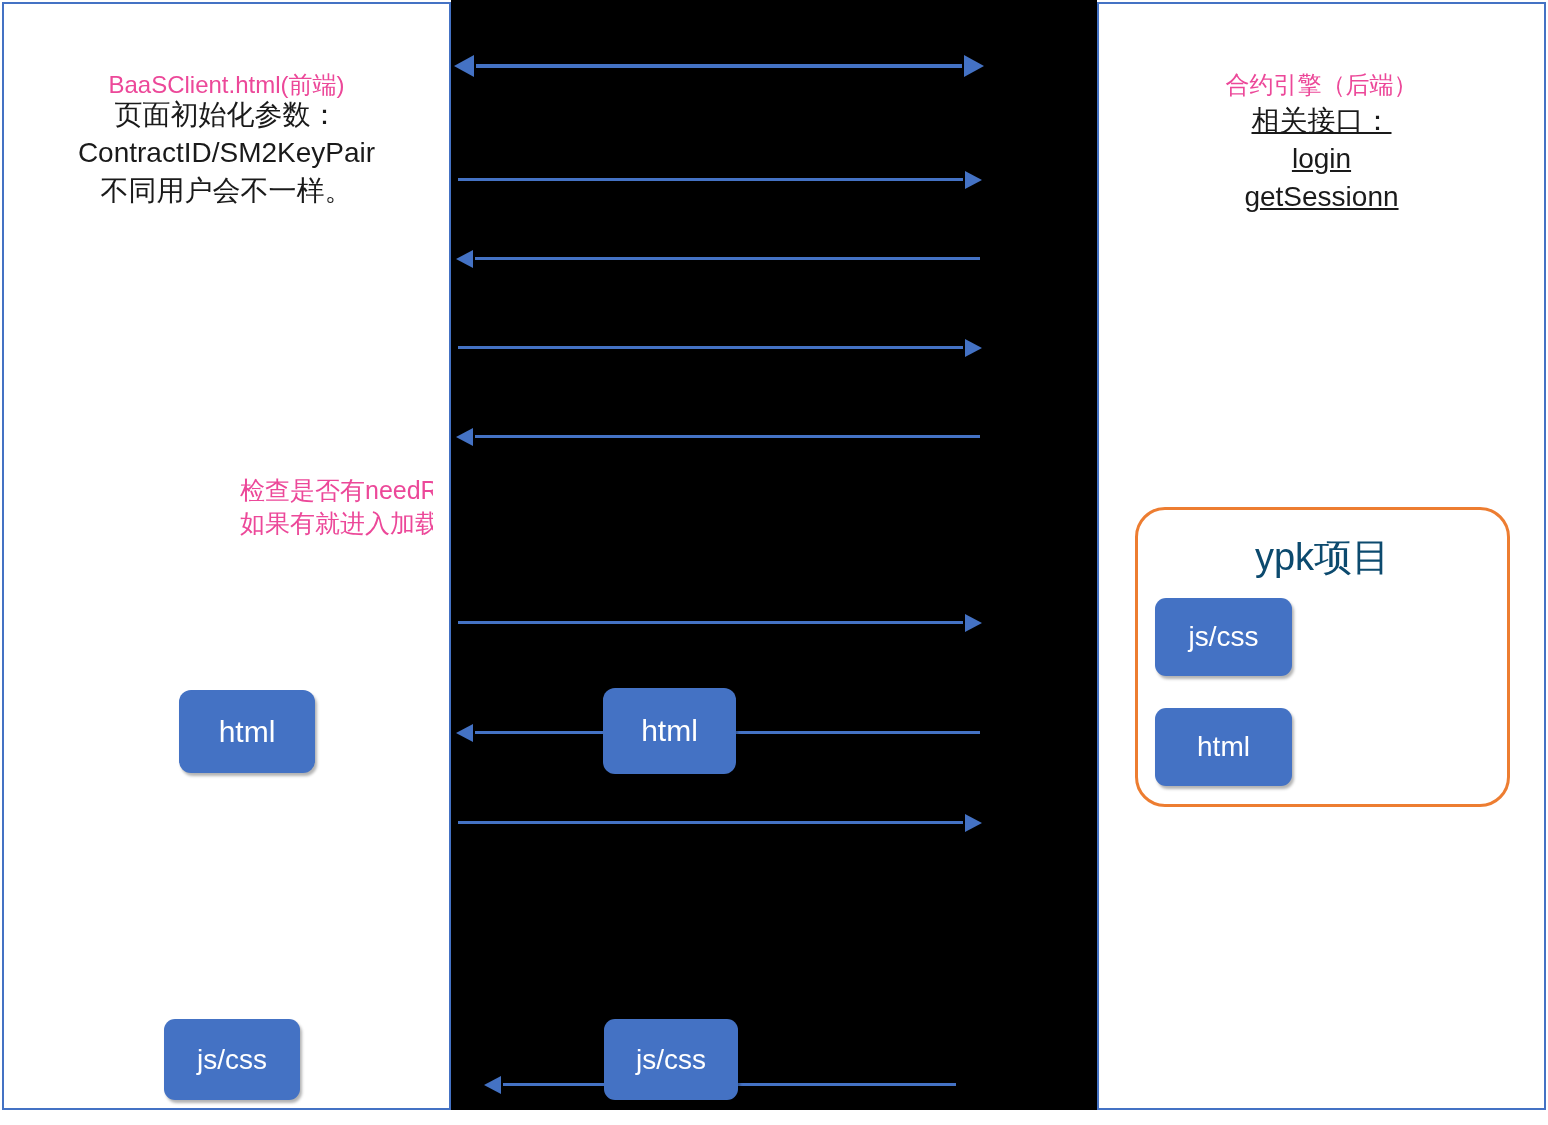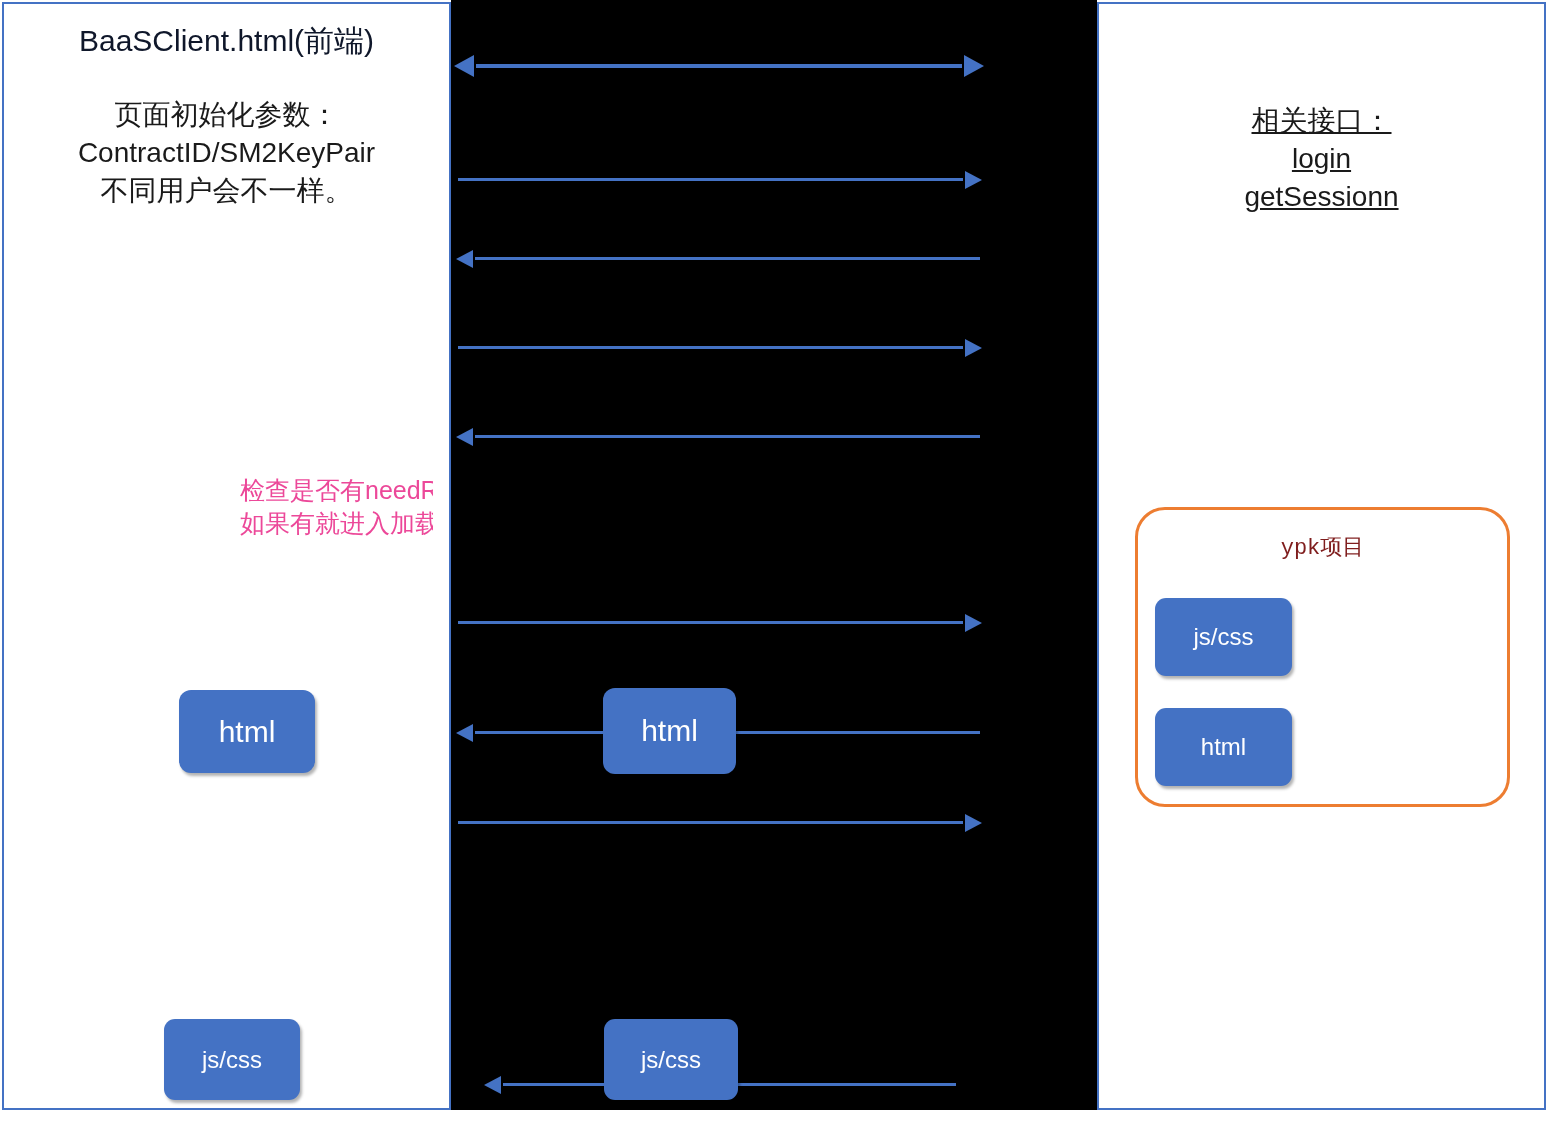--- a/index.html
+++ b/index.html
@@ -23,24 +23,25 @@
     border: 2px solid #4472C4;
     box-sizing: border-box;
   }
   #panel-left  { left: 2px;    top: 2px;  width: 449px; height: 1108px; }
   #panel-right { left: 1097px; top: 2px;  width: 449px; height: 1108px; }
 
   .panel-title {
     position: absolute;
     left: 0; right: 0;
     text-align: center;
-    font-size: 30px;
-    color: #0f172a;
+    font-size: 24px;
+    color: #ec4899;
     line-height: 1.15;
     white-space: nowrap;
+    margin-top: 47px;
   }
   #left-title  { top: 20px; }
   #right-title { top: 20px; }
 
   .panel-body {
     position: absolute;
     left: 0; right: 0;
     text-align: center;
     font-size: 28px;
     color: #1a1a1a;
@@ -97,21 +98,21 @@
     background: #4472C4;
     border-radius: 12px;
     color: #ffffff;
     display: flex;
     align-items: center;
     justify-content: center;
     font-size: 30px;
     box-shadow: 2px 3px 3px rgba(0,0,0,0.30);
     box-sizing: border-box;
   }
-  .node.sm { font-size: 24px; border-radius: 11px; }
+  .node.sm { font-size: 28px; border-radius: 11px; }
 
   
   #note-check {
     position: absolute;
     left: 240px;
     top: 474px;
     width: 193px;
     height: 66px;
     overflow: hidden;
     font-size: 25px;
@@ -131,42 +132,42 @@
     border: 3px solid #ED7D31;
     border-radius: 30px;
     box-sizing: border-box;
     background: #ffffff;
   }
   #ypk-title {
     position: absolute;
     left: 0; right: 0;
     top: 22px;
     text-align: center;
-    font-size: 22px;
-    color: #7f1d1d;
-    font-family: Liberation Mono, monospace;
+    font-size: 38px;
+    color: #0c4a6e;
   }
 </style>
 </head>
 <body>
 
 <div id="canvas">
 
   <div id="black-region"></div>
 
   <div class="panel" id="panel-left">
     <div class="panel-title" id="left-title">BaaSClient.html(前端)</div>
     <div class="panel-body" id="left-body">
       <span class="ln">页面初始化参数：</span>
       <span class="ln">ContractID/SM2KeyPair</span>
       <span class="ln">不同用户会不一样。</span>
     </div>
   </div>
 
   <div class="panel" id="panel-right">
+    <div class="panel-title" id="right-title">合约引擎（后端）</div>
     <div class="panel-body" id="right-body">
       <span class="ln">相关接口：</span>
       <span class="ln">login</span>
       <span class="ln">getSessionn</span>
     </div>
   </div>
 
   <div class="arrow" style="left:476px; top:64px; width:486px;">
     <span class="head-l"></span>
     <span class="head-r"></span>

